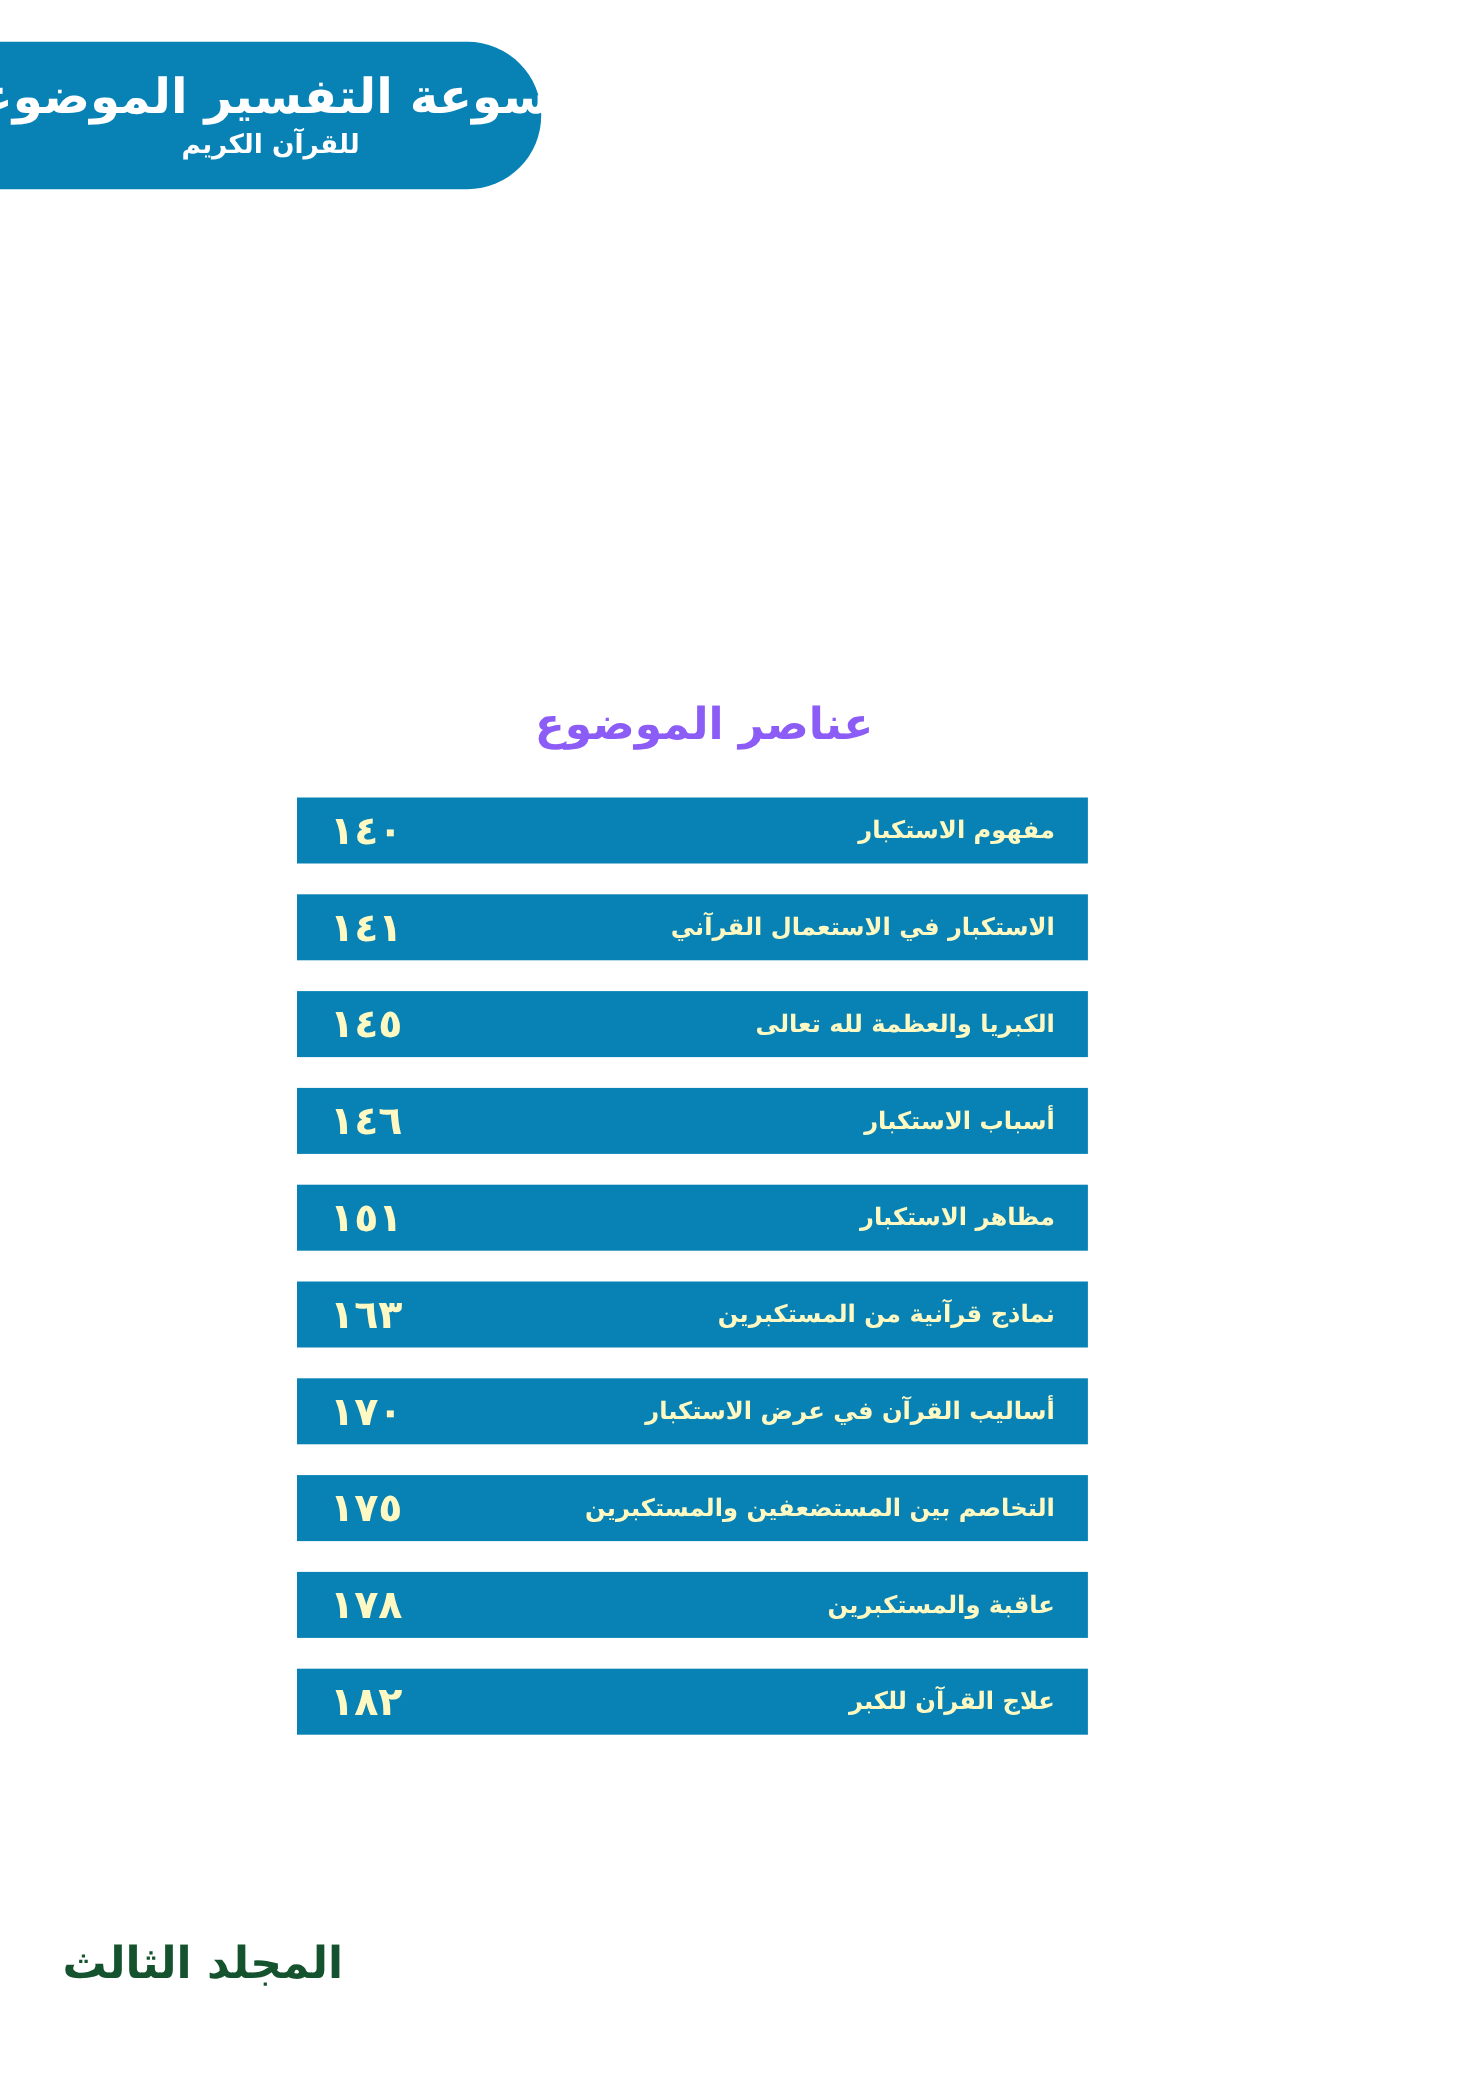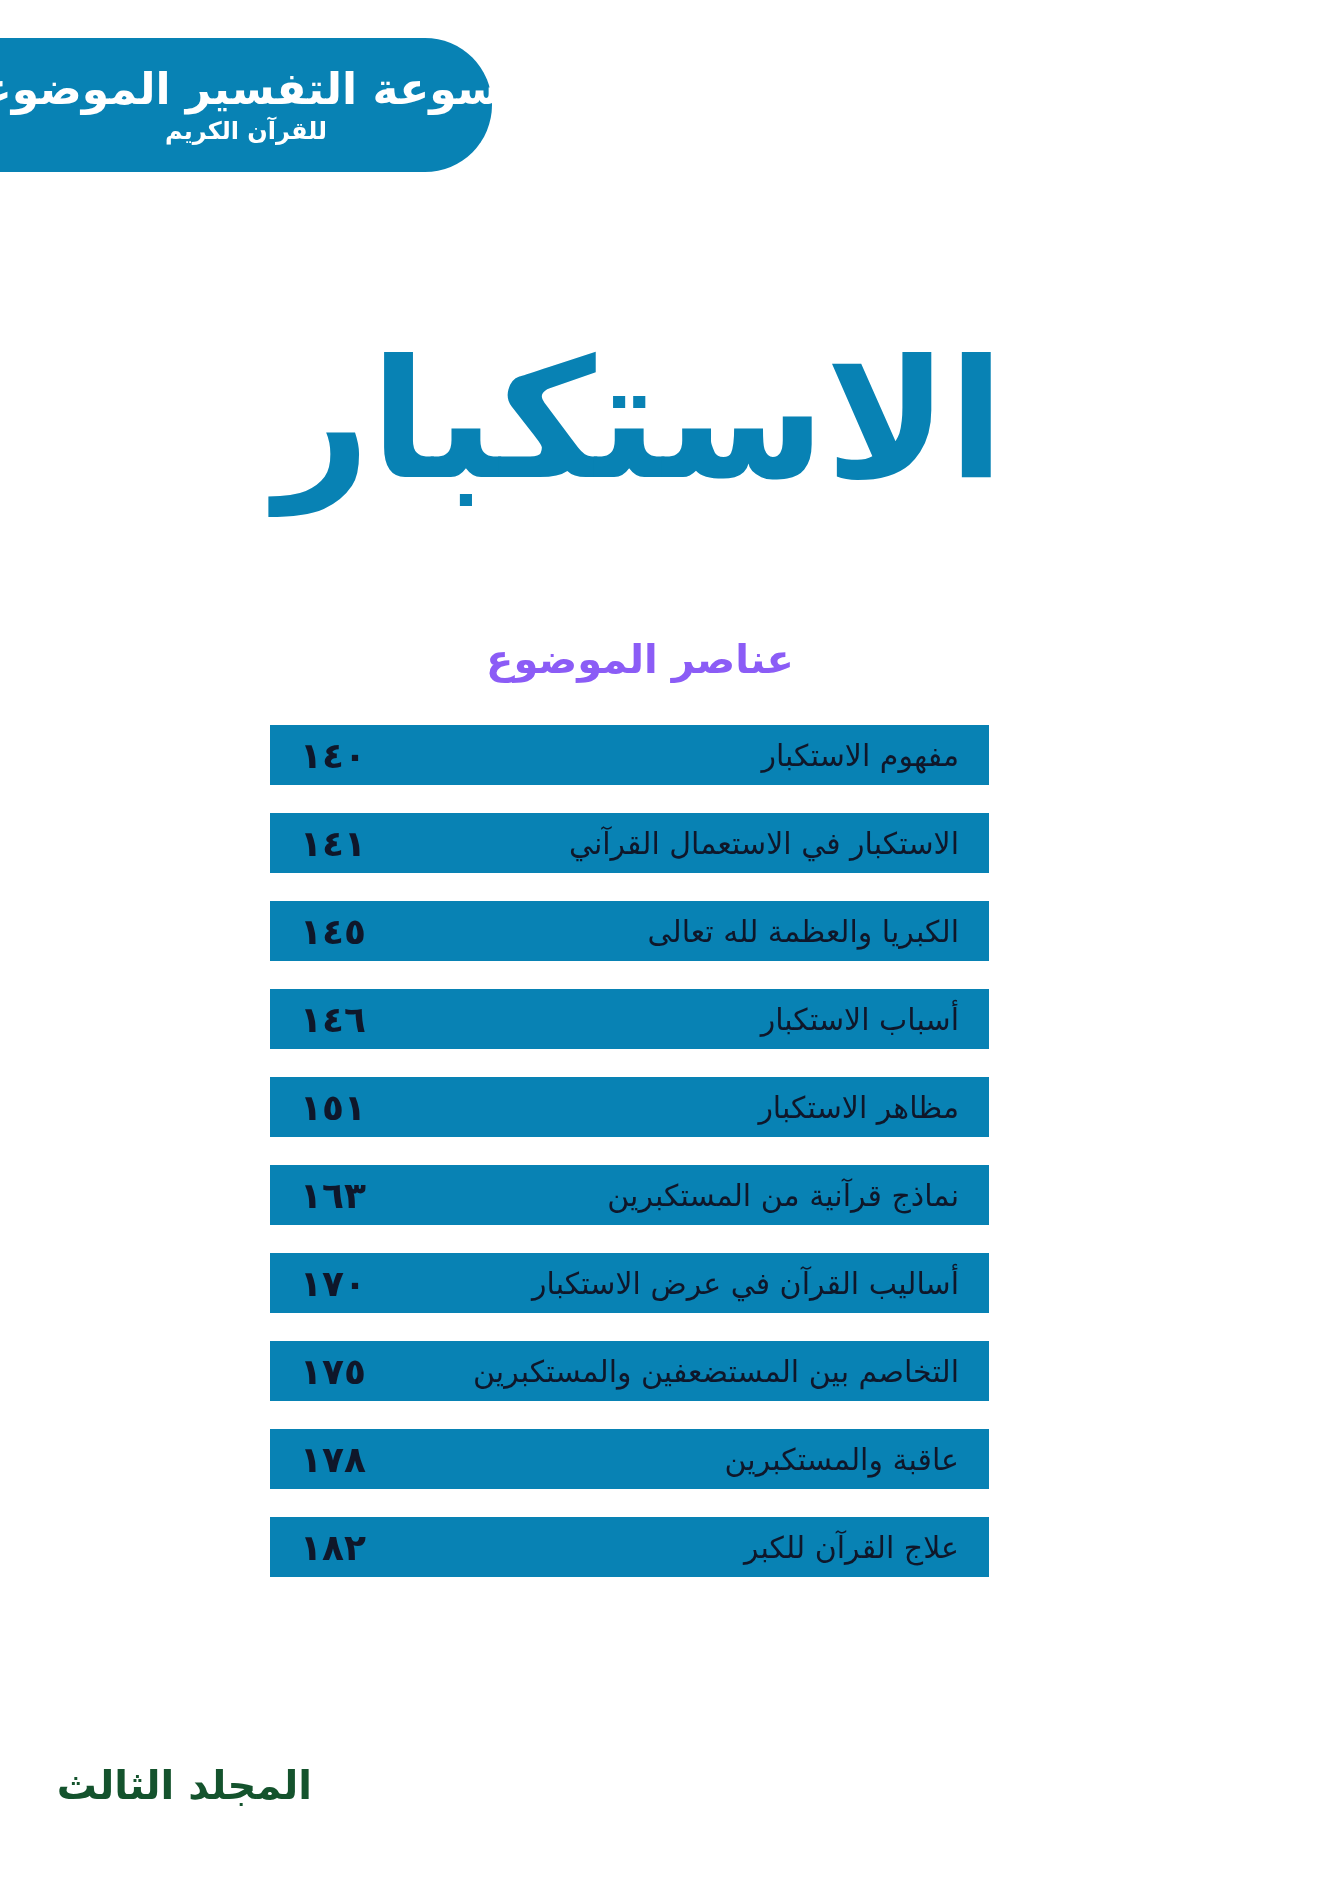--- a/index.html
+++ b/index.html
@@ -78,35 +78,35 @@
     top: 725px;
     left: 270px;
     width: 719px;
     display: flex;
     flex-direction: column;
     gap: 28px;
   }
   .toc-row {
     height: 60px;
     background: #0882b4;
-    color: #0f172a;
+    color: #fef9c3;
     display: flex;
     align-items: center;
     justify-content: space-between;
     padding: 12px 30px;
     box-sizing: border-box;
   }
   .toc-page {
     font-size: 36px;
     font-weight: bold;
     letter-spacing: 2px;
   }
   .toc-label {
-    font-size: 30px;
-    font-weight: normal;
+    font-size: 22px;
+    font-weight: bold;
     direction: rtl;
     white-space: nowrap;
   }
 
   
   .volume-label {
     position: absolute;
     top: 1762px;
     left: 88px;
     width: 224px;
@@ -121,21 +121,20 @@
 </head>
 <body>
 
 <div class="page">
 
   <div class="banner">
     <div class="banner-title">موسوعة التفسير الموضوعي</div>
     <div class="banner-subtitle">للقرآن الكريم</div>
   </div>
 
-  <div class="page-title">الاستكبار</div>
 
   <div class="section-heading">عناصر الموضوع</div>
 
   <div class="toc">
     <div class="toc-row">
       <span class="toc-page">١٤٠</span>
       <span class="toc-label">مفهوم الاستكبار</span>
     </div>
     <div class="toc-row">
       <span class="toc-page">١٤١</span>

